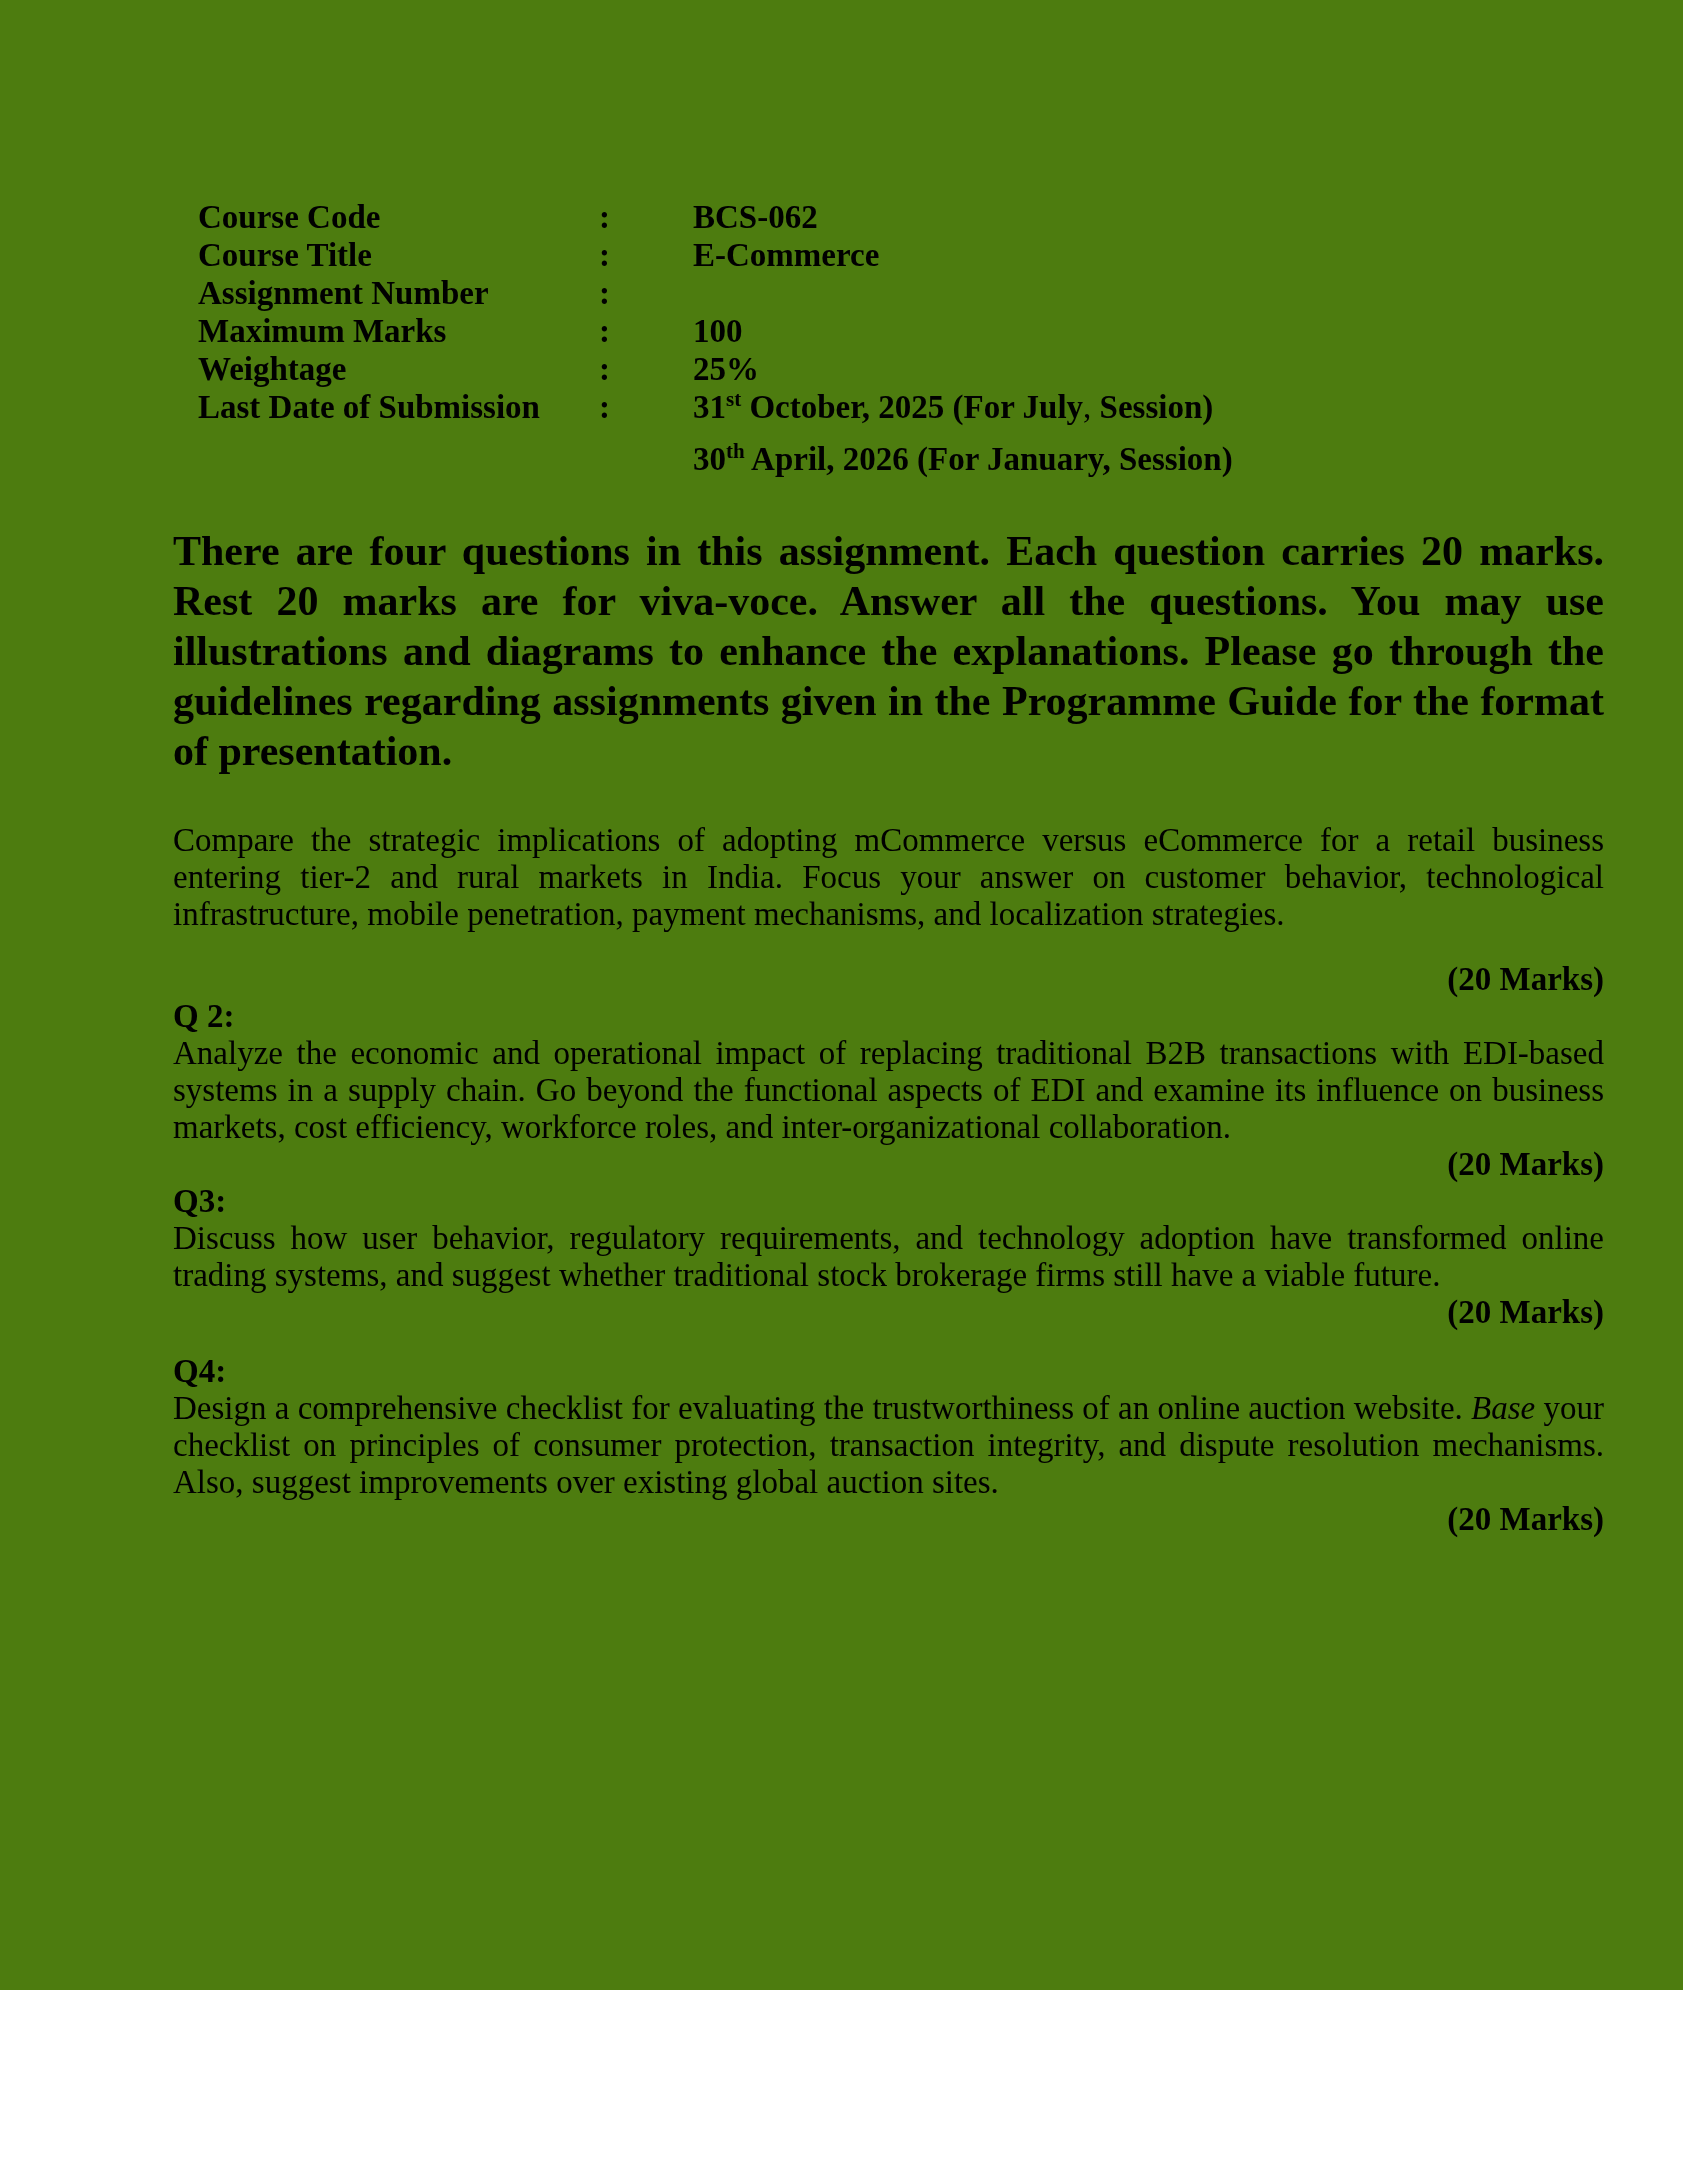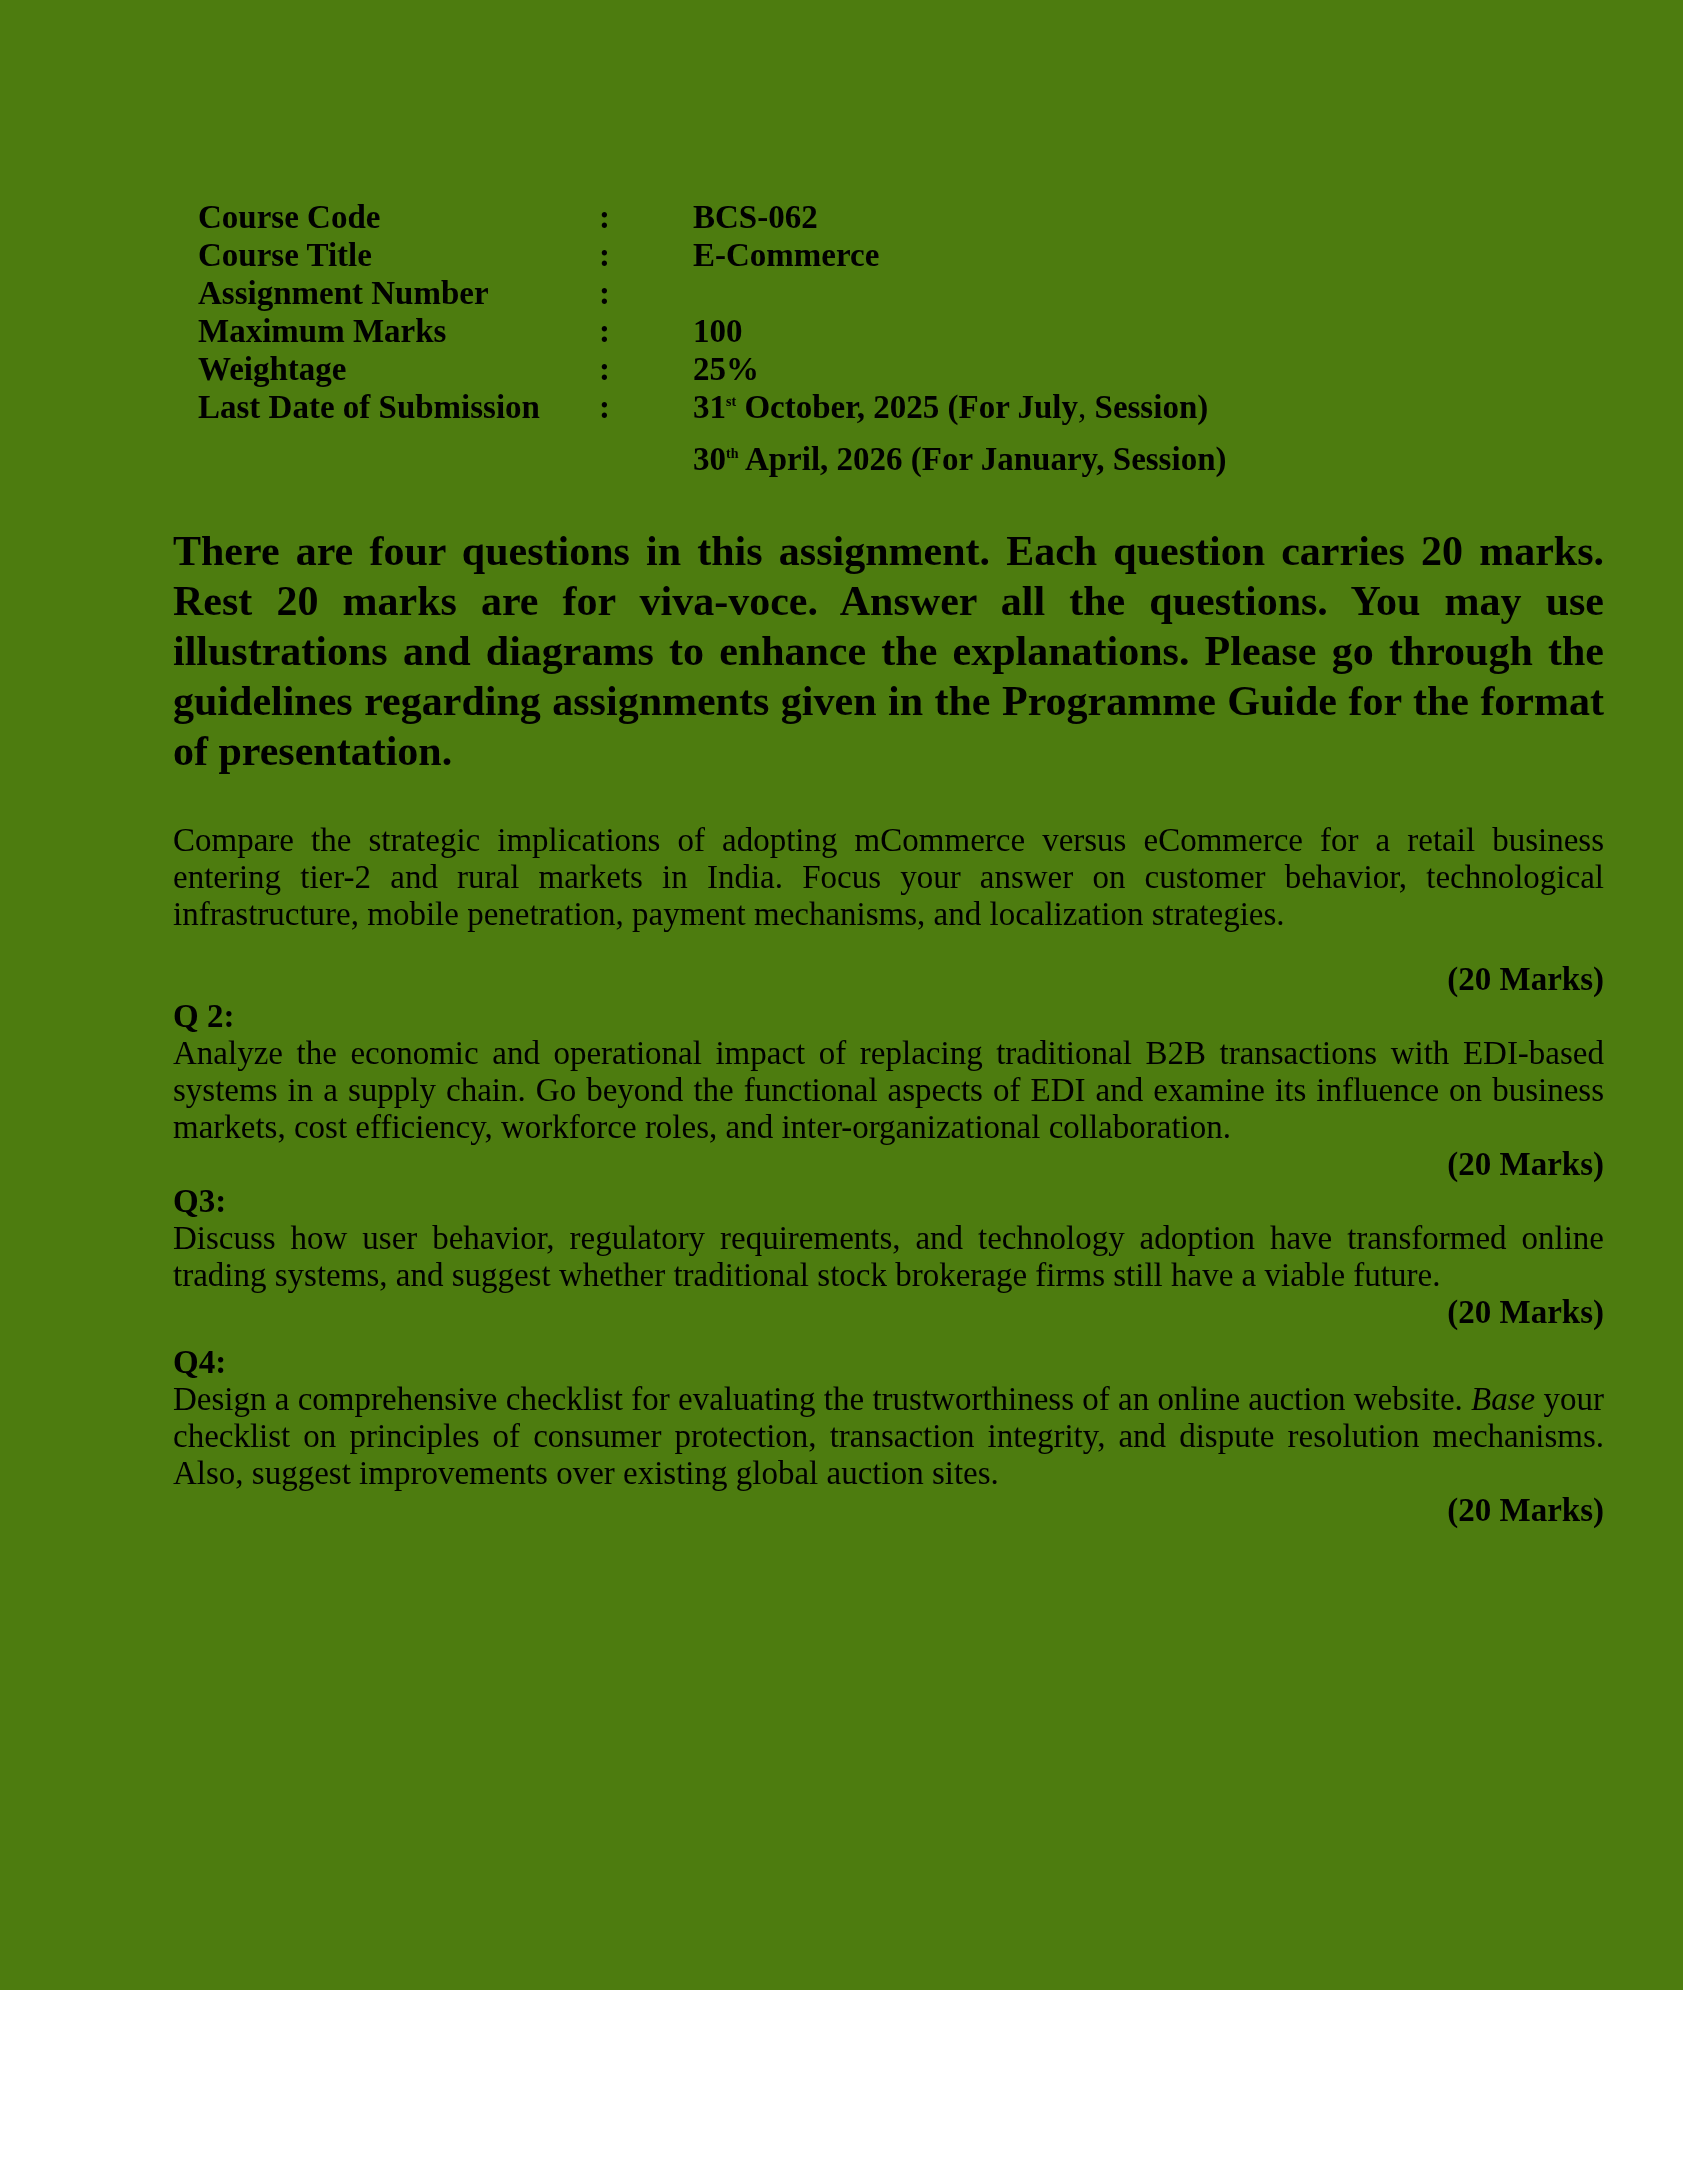--- a/index.html
+++ b/index.html
@@ -27,21 +27,21 @@
     font-size: 33px;
     line-height: 38px;
   }
   .ci-row {
     display: grid;
     grid-template-columns: 401px 94px 1fr;
   }
   .ci-row.cont { margin-top: 14px; }
   .ci-label, .ci-colon, .ci-value { display: block; }
   sup.ord {
-    font-size: 14px;
+    font-size: 21px;
     line-height: 0;
     vertical-align: super;
   }
   .light { font-weight: 400; }
 
   
   .instructions {
     margin-top: 48px;
     font-weight: 700;
     font-size: 42px;
@@ -50,21 +50,21 @@
   }
 
   
   .question { font-size: 33px; line-height: 37px; }
   .q-head { font-weight: 700; }
   .q-text { text-align: justify; }
   .q-marks { font-weight: 700; text-align: right; }
 
   #q1 { margin-top: 46px; }
   #q1 .q-marks { margin-top: 28px; }
-  #q4 { margin-top: 13px; }
+  #q4 { margin-top: 22px; }
 
   em.q-italic { font-style: italic; }
 
   
   .page-number {
     position: absolute;
     top: 2010px;
     left: 0;
     width: 100%;
     text-align: center;

